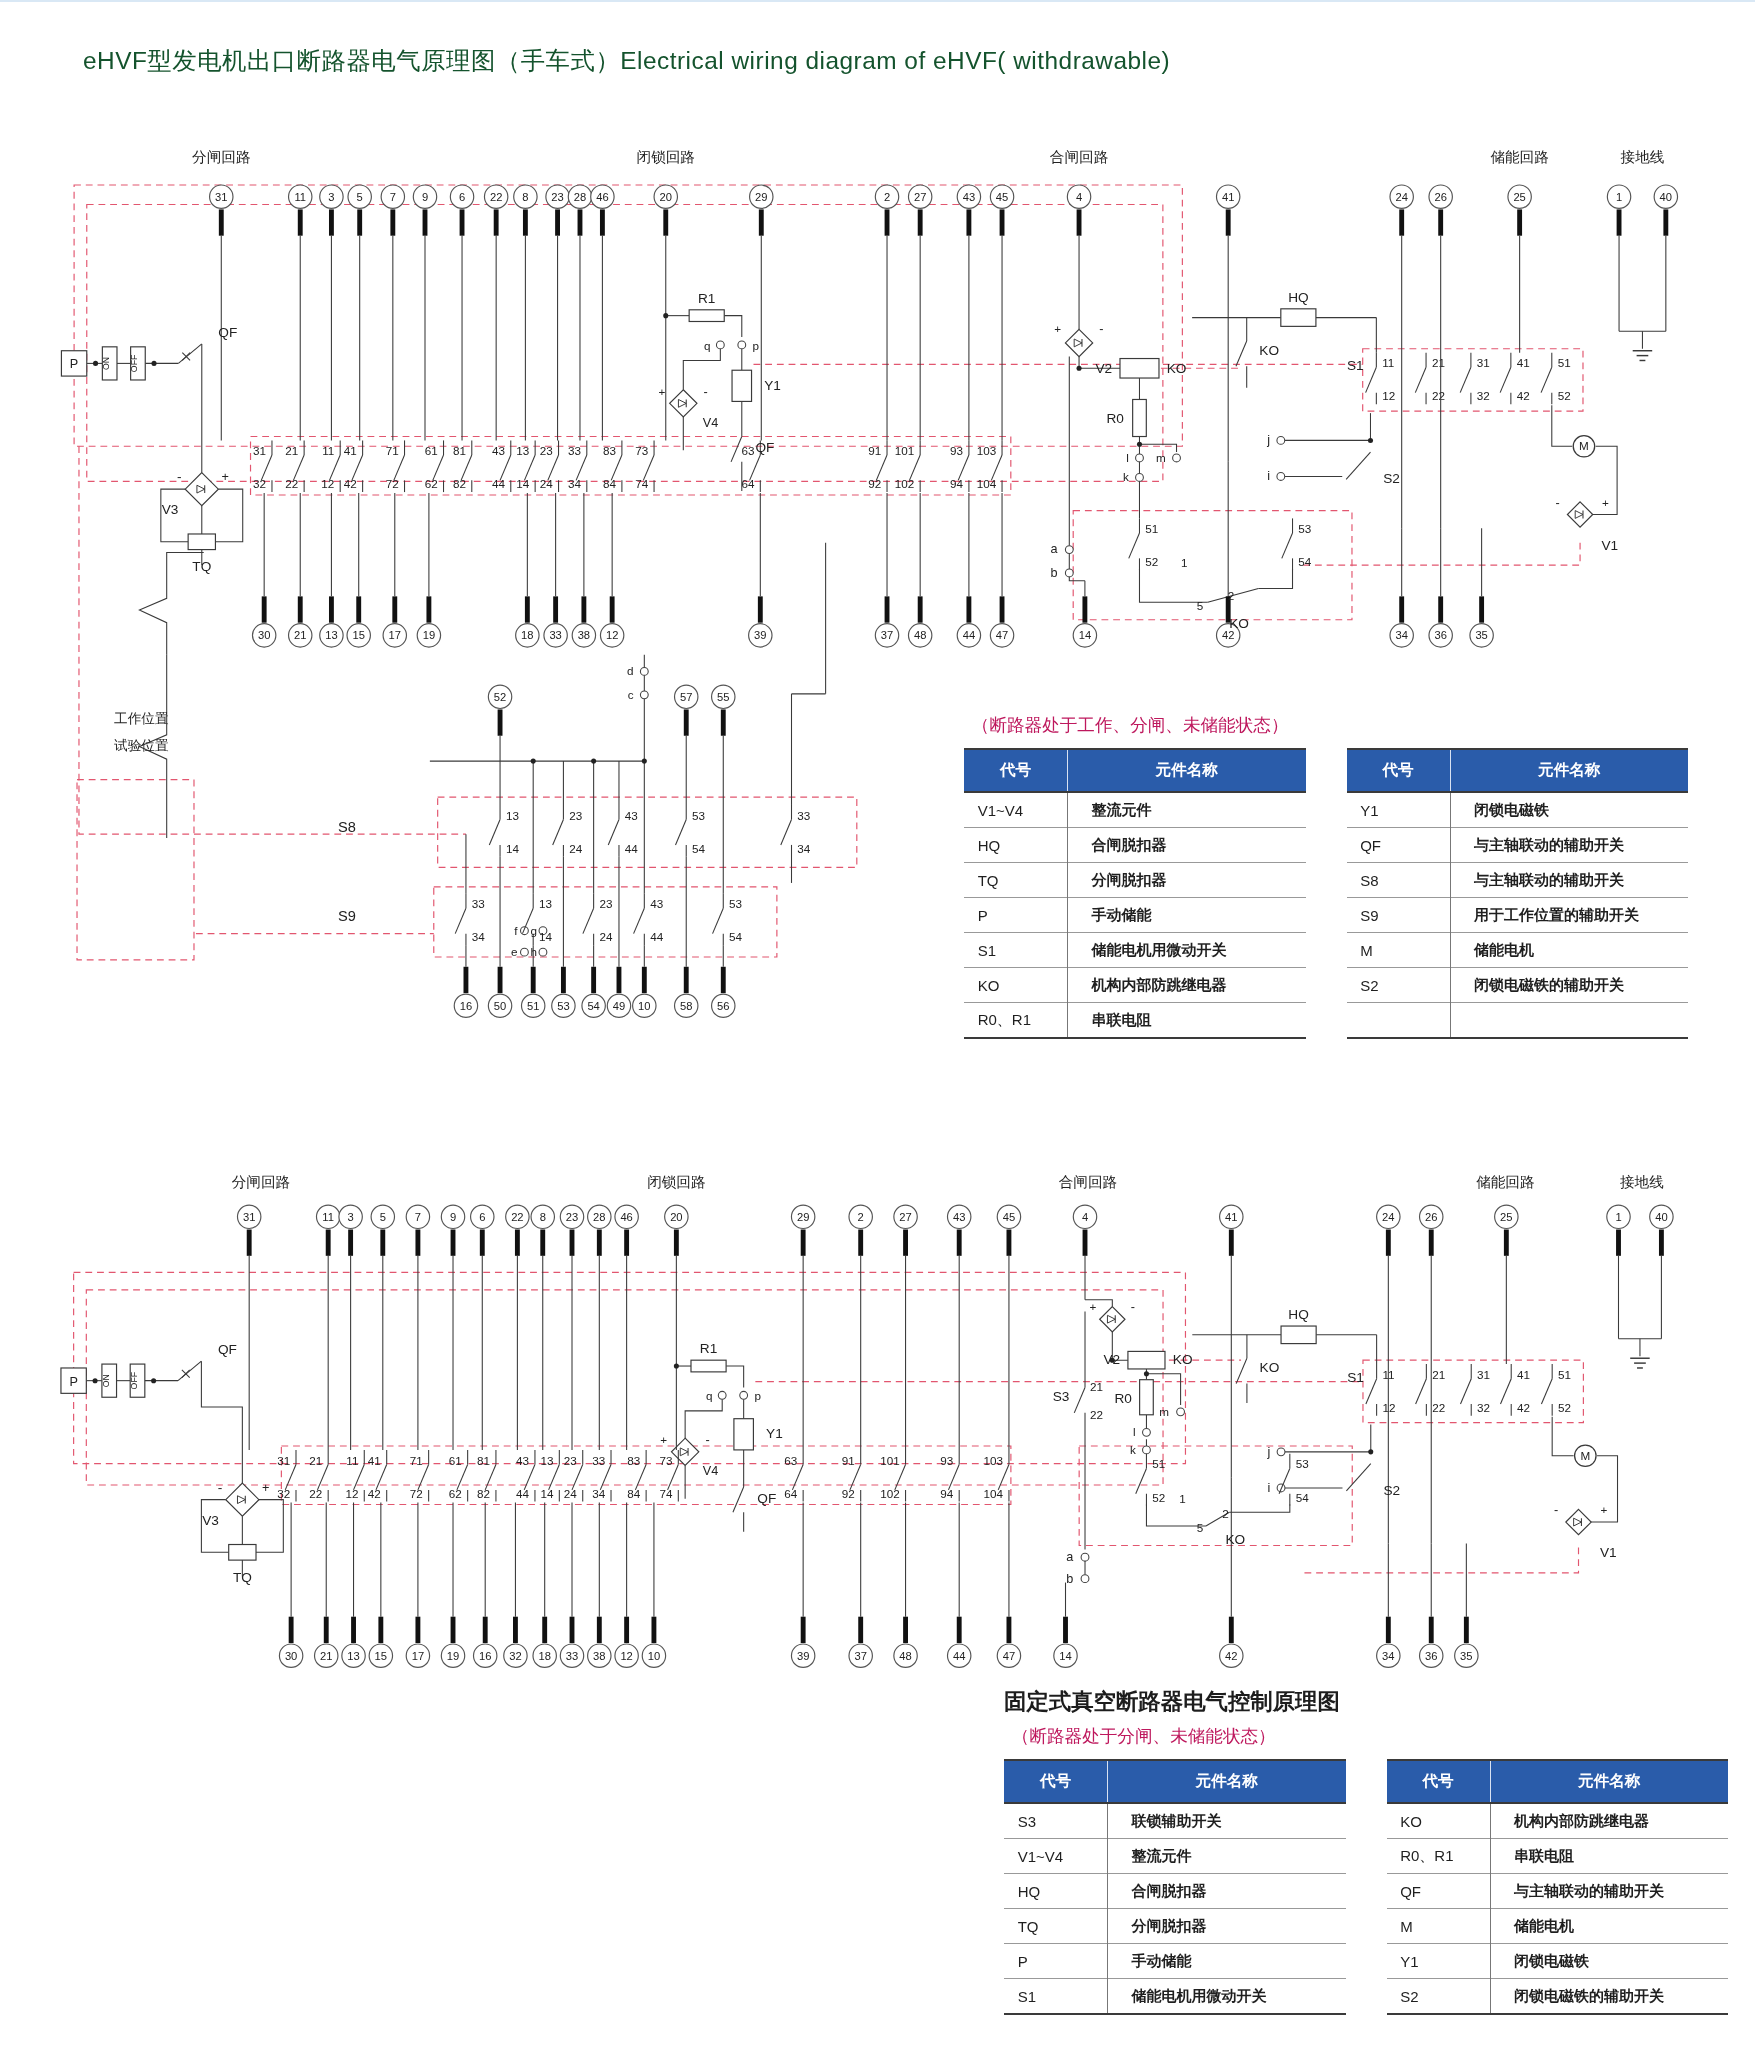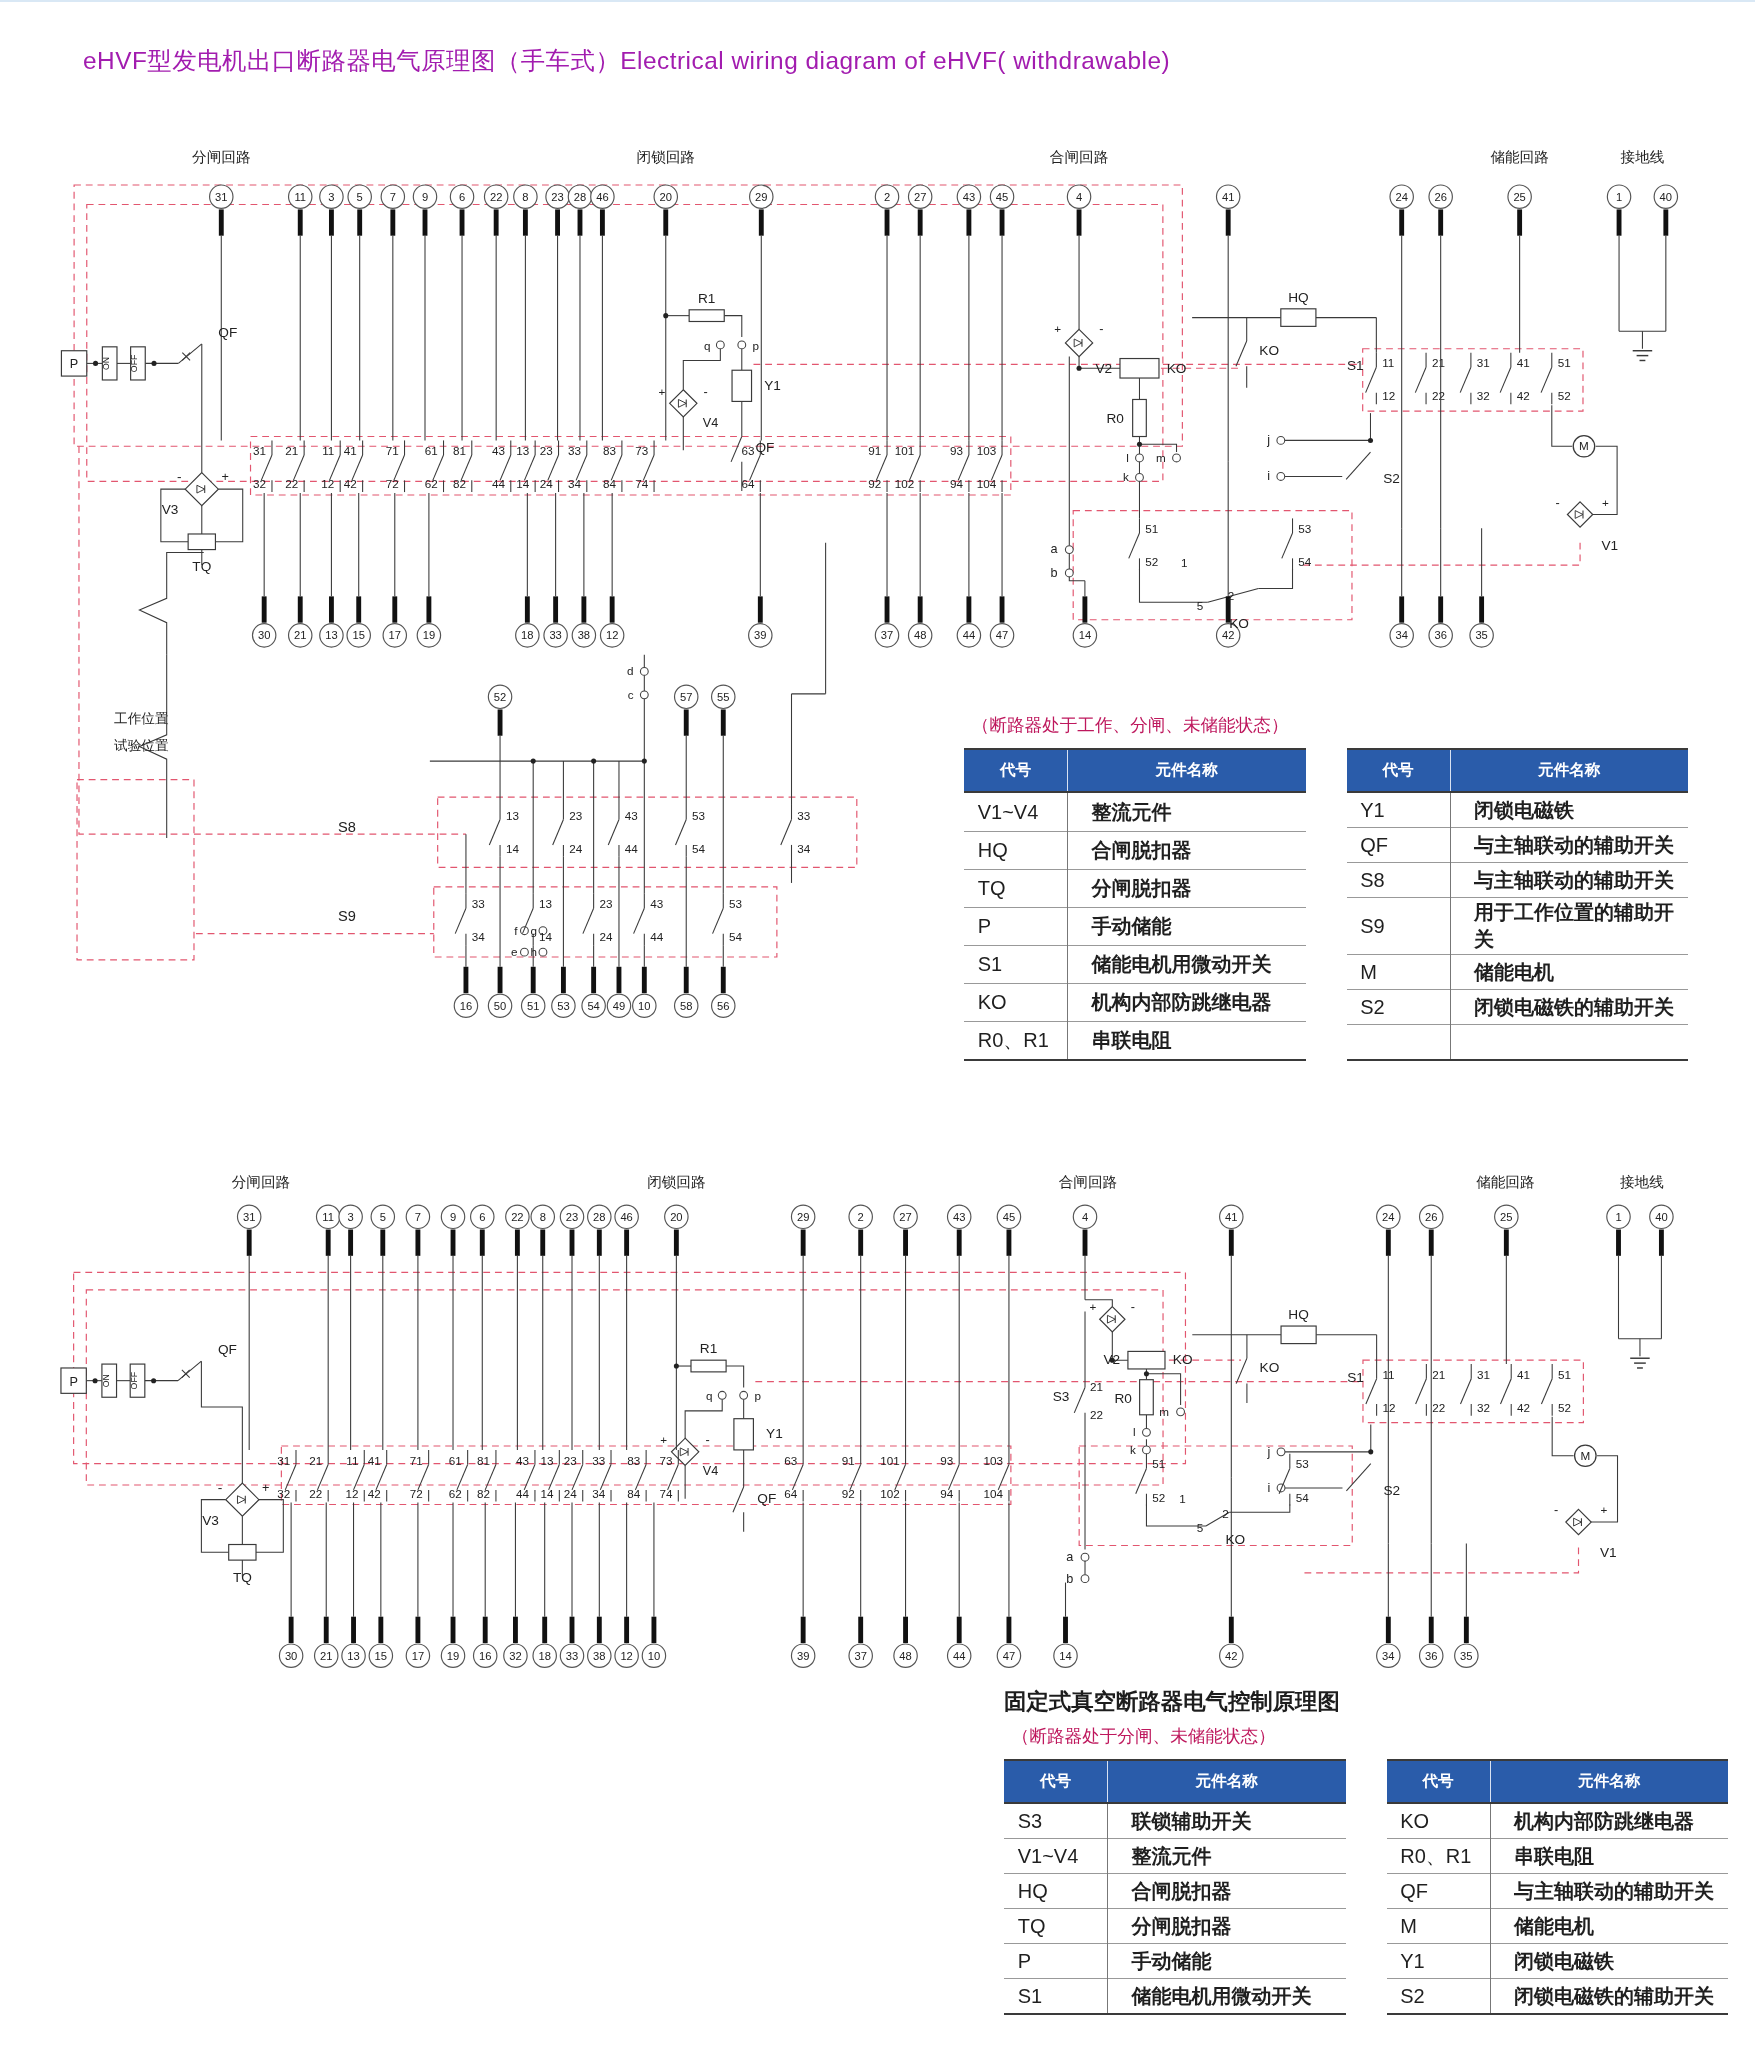--- a/index.html
+++ b/index.html
@@ -1,32 +1,32 @@
 <!DOCTYPE html>
 <html><head>
 <meta charset="utf-8">
 <style>
   html,body{margin:0;padding:0;background:#ffffff;}
   .page{position:relative;width:1755px;height:2066px;background:#ffffff;
         font-family:"Liberation Sans","DejaVu Sans",sans-serif;overflow:hidden;
         border-top:2.9px solid #d9e8f5;}
-  .sec-title{position:absolute;font-size:24.4px;color:#a21caf;letter-spacing:0.5px;white-space:nowrap;}
+  .sec-title{position:absolute;font-size:24.4px;color:#14532d;letter-spacing:0.5px;white-space:nowrap;}
   svg{position:absolute;}
   .tblock{position:absolute;width:724px;background:#ffffff;}
   .tb-title{font-size:22.4px;font-weight:bold;color:#1d1d1d;}
   .tb-sub{font-size:17.6px;color:#be185d;margin:6.8px 0 11.7px 7.8px;}
   .tbl-wrap{display:flex;gap:41px;}
   table{border-collapse:collapse;width:343px;table-layout:fixed;
         border-top:2.9px solid #3a3a3a;border-bottom:2.9px solid #3a3a3a;}
   thead tr{border-bottom:2px solid #3a3a3a;}
   th{color:#fff;font-size:15.6px;font-weight:bold;height:39px;text-align:center;}
   th.code-col{width:101px;border-right:1px solid #d9e2f2;}
   tbody tr{border-bottom:1px solid #999;}
   tbody tr:last-child{border-bottom:none;}
-  td{font-size:20px;color:#1f1f1f;height:32px;}
+  td{font-size:15px;color:#1f1f1f;height:32px;}
   td.code{padding-left:13.7px;border-right:1px solid #777;}
   td.name{padding-left:23.4px;font-weight:bold;}
 </style>
 </head>
 <body>
 
 <div class="page">
 
   <div class="sec-title" style="left:83px;top:43px;">eHVF型发电机出口断路器电气原理图（手车式）Electrical wiring diagram of  eHVF( withdrawable)</div>
 

